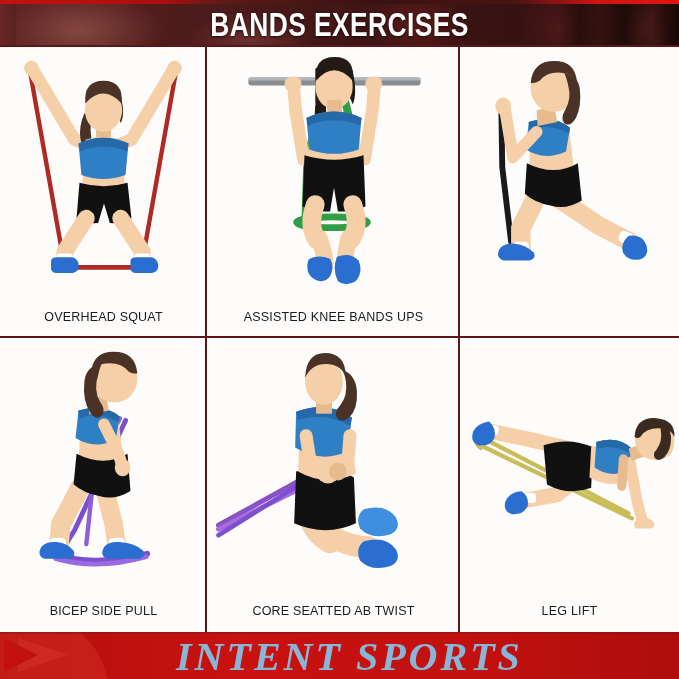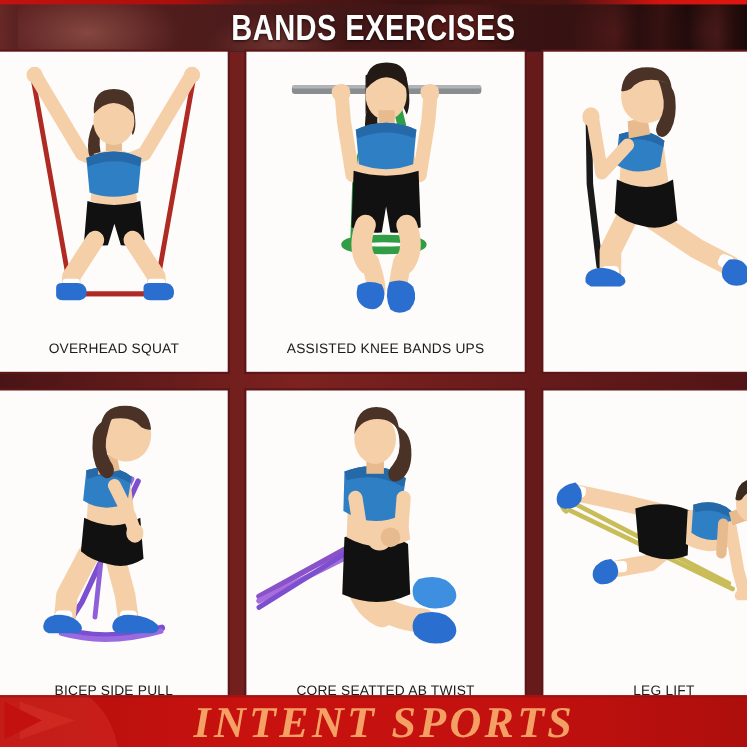--- a/index.html
+++ b/index.html
@@ -33,21 +33,21 @@
       letter-spacing:.5px;
       font-family:"Liberation Sans Narrow","Liberation Sans",sans-serif;
       transform:scaleX(.80);transform-origin:50% 50%;
       text-shadow:0 1px 3px rgba(0,0,0,.65);white-space:nowrap;}
 
   
   .grid{position:absolute;left:0;top:47px;width:679px;height:585px;
         display:grid;grid-template-columns:207px 253px 219px;grid-template-rows:291px 294px;
         background:
           linear-gradient(90deg,#4a1416,#7d2220 40%,#521416);
-        gap:17px;}
+        gap:0;}
   .cell{position:relative;background:#fdfcfb;overflow:hidden;
         border:2px solid transparent;}
   
   .grid > .cell{box-shadow:0 0 0 2px #5c1618;}
   .cell-inner{position:absolute;inset:0;background:#fdfcfb;overflow:hidden;}
   .art{position:absolute;left:0;right:0;top:0;bottom:36px;}
   .caption{position:absolute;left:0;right:0;bottom:4px;height:30px;line-height:30px;
            text-align:center;color:#1b1b1b;font-size:12.5px;letter-spacing:.2px;
            font-family:"Liberation Sans",sans-serif;white-space:nowrap;}
 
@@ -60,21 +60,21 @@
           background:linear-gradient(90deg,#b50f0d 0%,#c8120f 35%,#c2110f 70%,#ad0e0c 100%);}
   .f-logo{position:absolute;left:-42px;top:-16px;width:150px;height:150px;border-radius:50%;
           background:#cf2a22;opacity:.55;}
   .f-arrow{position:absolute;left:18px;top:6px;width:0;height:0;
            border-top:17px solid transparent;border-bottom:17px solid transparent;
            border-left:50px solid #cf2a22;opacity:.85;}
   .f-arrow2{position:absolute;left:4px;top:6px;width:0;height:0;
            border-top:17px solid transparent;border-bottom:17px solid transparent;
            border-left:34px solid #c2110f;}
   .f-text{position:absolute;left:176px;top:0;height:47px;line-height:50px;
-          color:#fdba74;opacity:.85;font-style:italic;font-weight:700;font-size:40px;
+          color:#7dd3fc;opacity:.85;font-style:italic;font-weight:700;font-size:40px;
           letter-spacing:3px;white-space:nowrap;
           font-family:"Liberation Serif",serif;}
   .f-topline{position:absolute;left:0;top:0;width:679px;height:2px;background:#7e1512;opacity:.5;}
 </style>
 </head>
 <body>
 
 <div id="poster">
 
   <div class="header">

